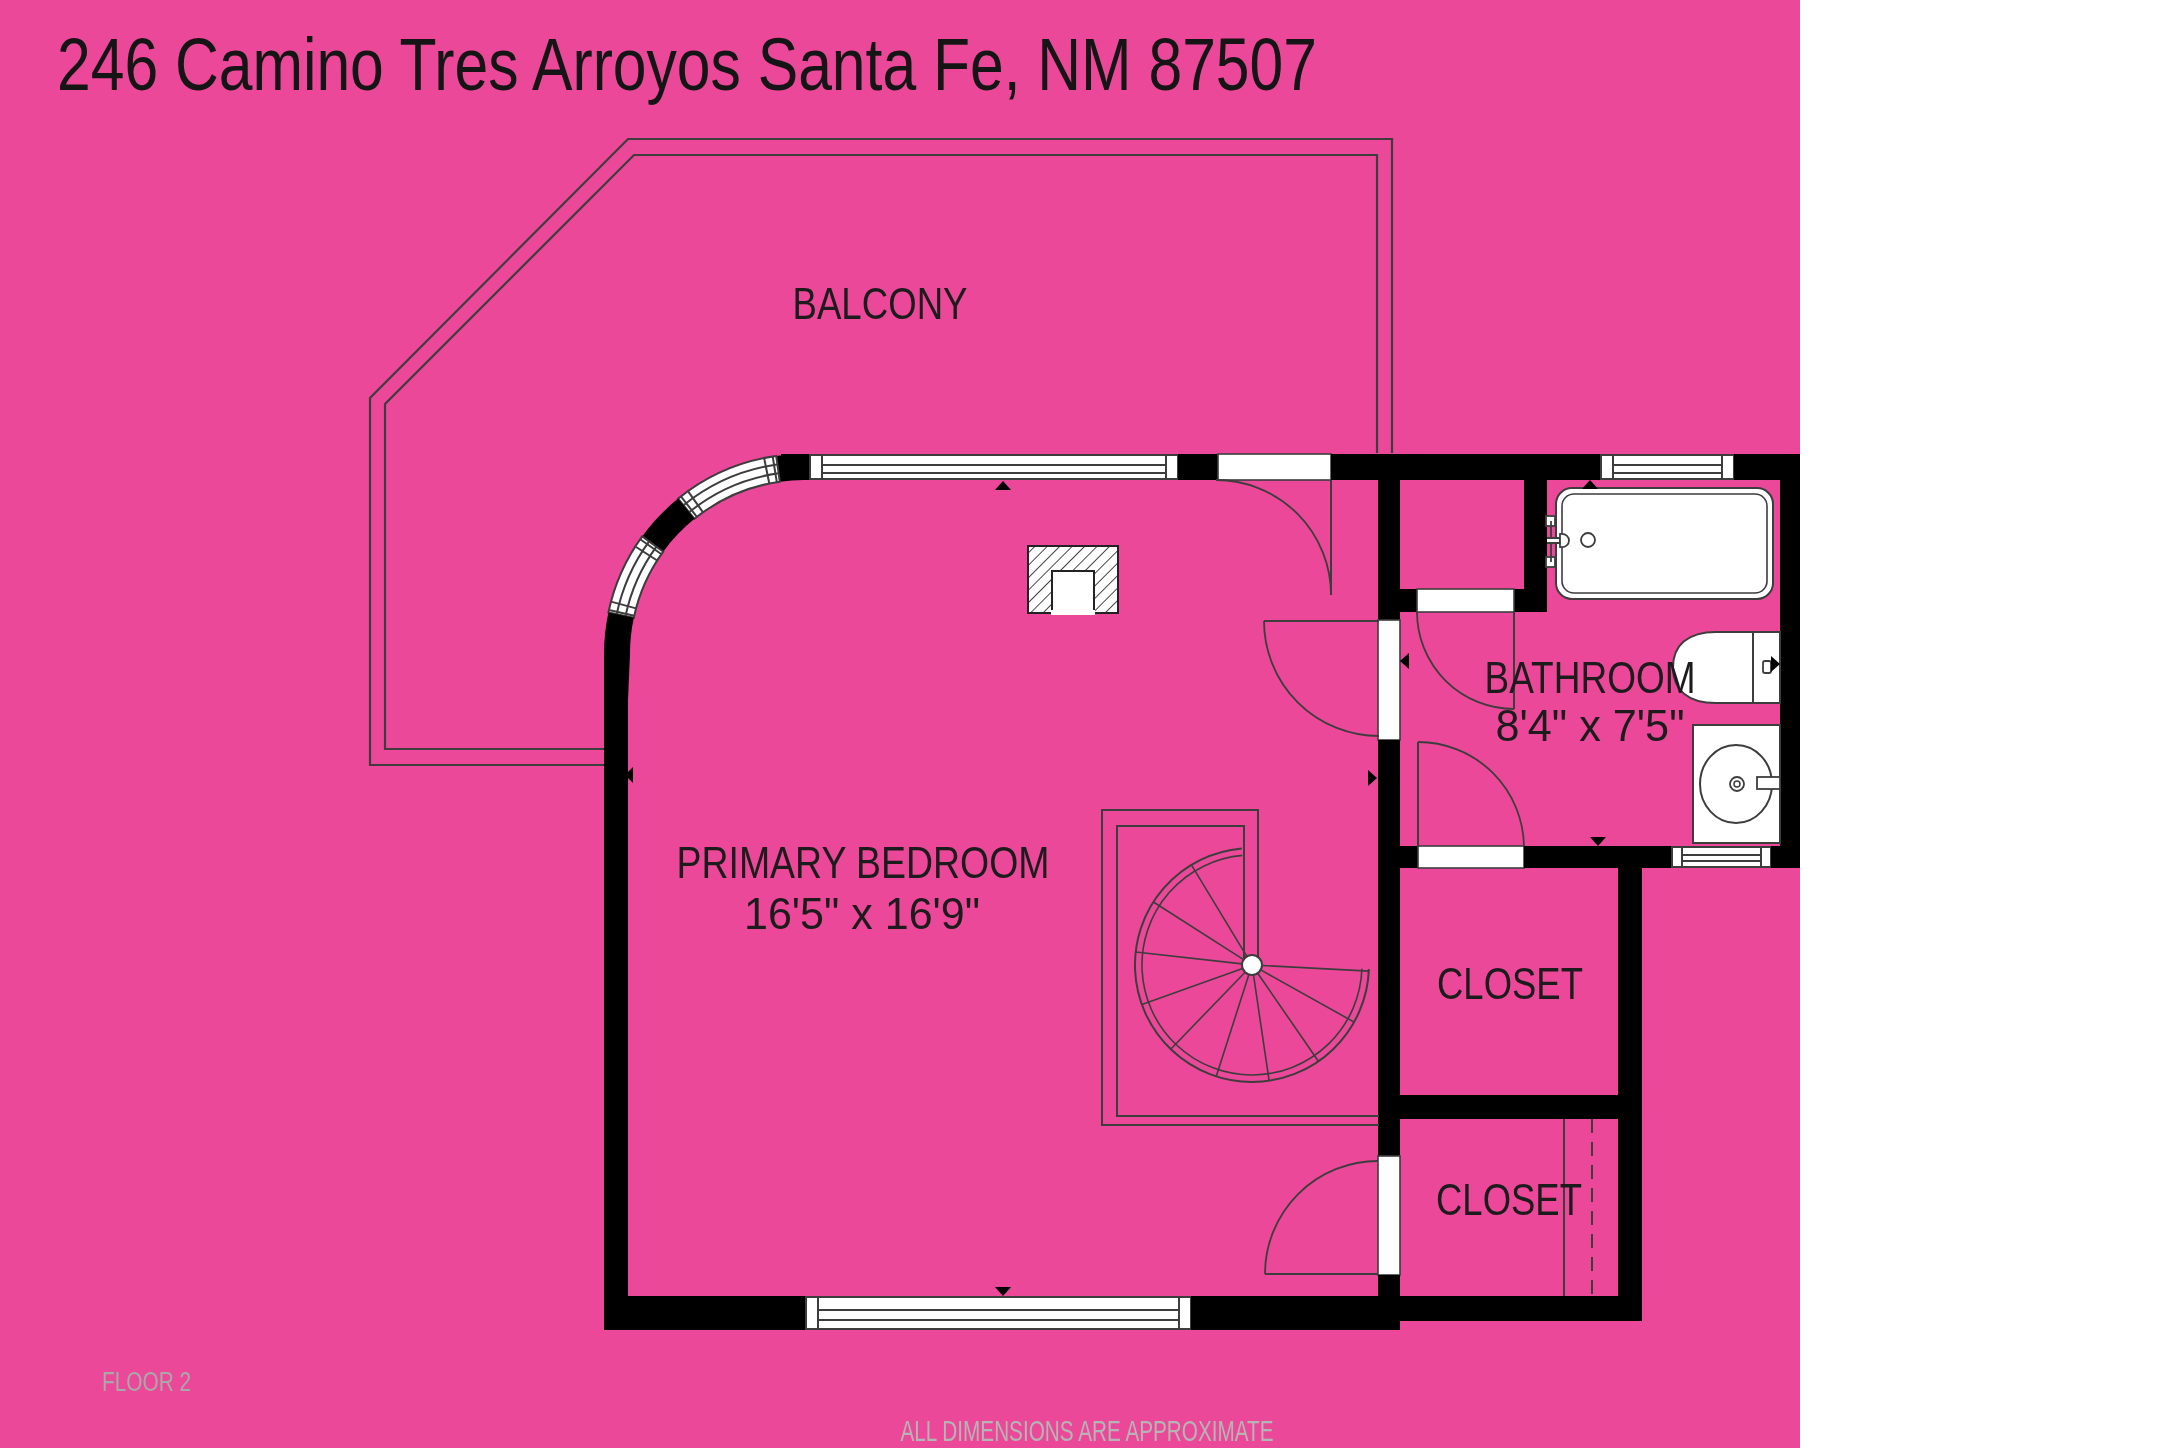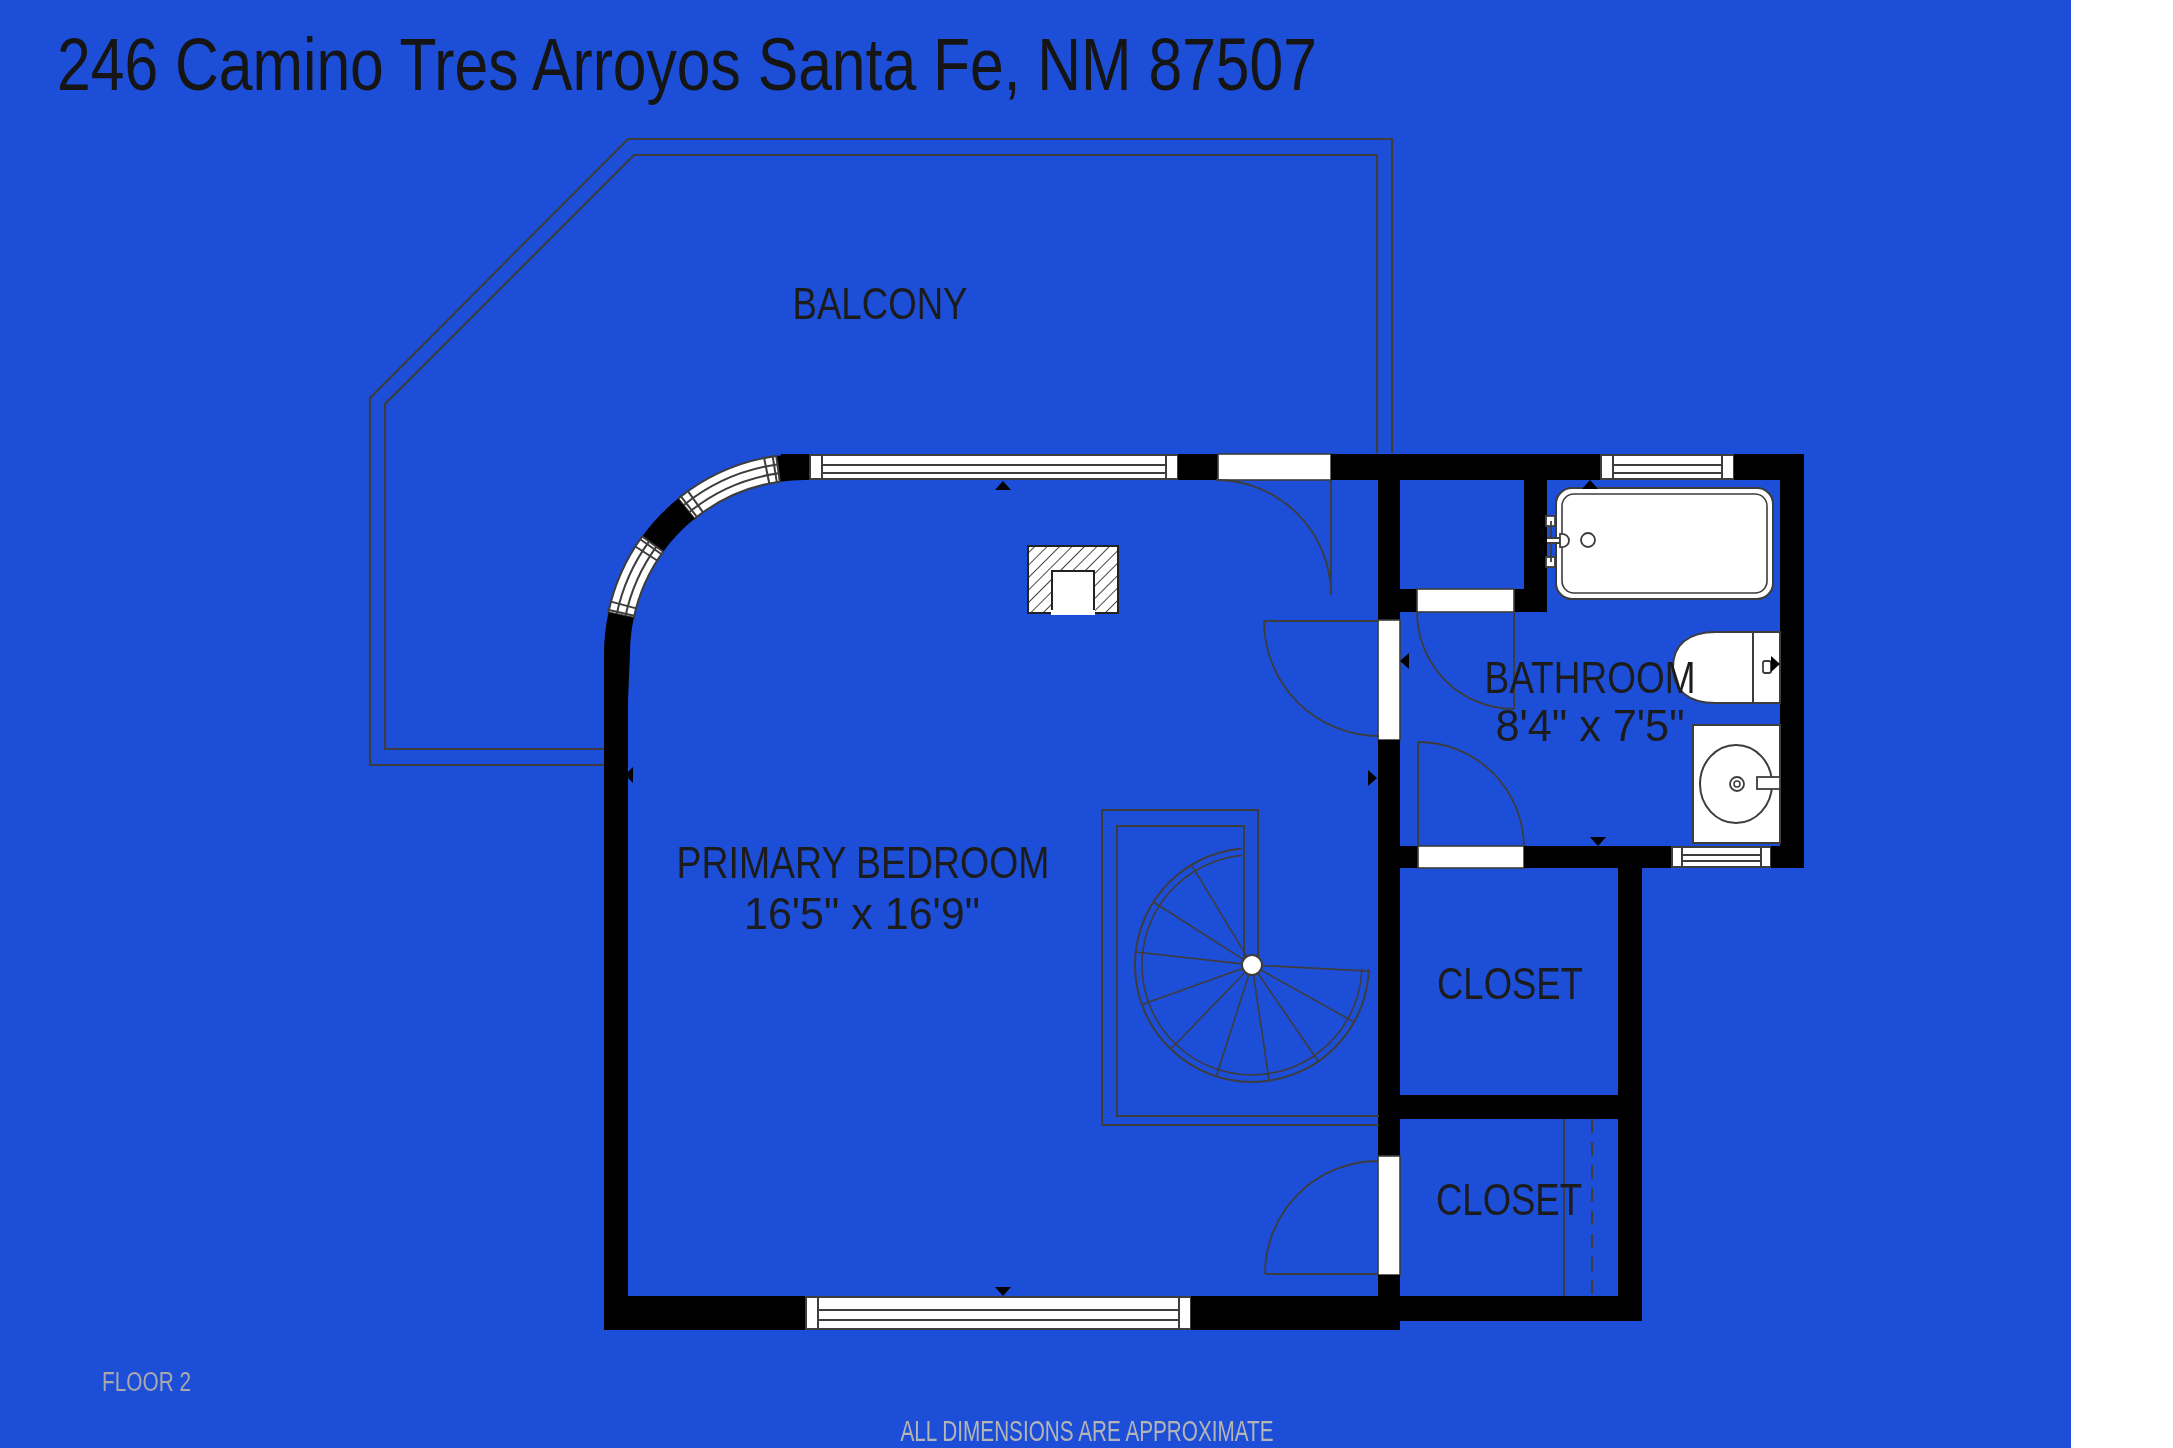--- a/index.html
+++ b/index.html
@@ -1,16 +1,16 @@
 <!DOCTYPE html>
 <html><head>
 <meta charset="utf-8">
 <style>
   html,body{margin:0;padding:0;background:#fff;}
-  .page{position:relative;width:2071px;height:1448px;background:#1d4ed8;overflow:hidden;font-family:"Liberation Sans", sans-serif;}
+  .page{position:relative;width:1800px;height:1448px;background:#ec4899;overflow:hidden;font-family:"Liberation Sans", sans-serif;}
   svg{position:absolute;left:0;top:0;transform:translateZ(0);}
 </style>
 </head>
 <body>
 <div class="page">
 <svg width="2173" height="1448" viewBox="0 0 2173 1448">
 
 <text x="57" y="90" font-size="74" fill="#151515" textLength="1260" lengthAdjust="spacingAndGlyphs" font-family="Liberation Sans, sans-serif">246 Camino Tres Arroyos Santa Fe, NM 87507</text>
 
 <polyline points="604,765 370,765 370,398 628,139 1392,139 1392,453" fill="none" stroke="#3d3d3d" stroke-width="2.2"></polyline>

